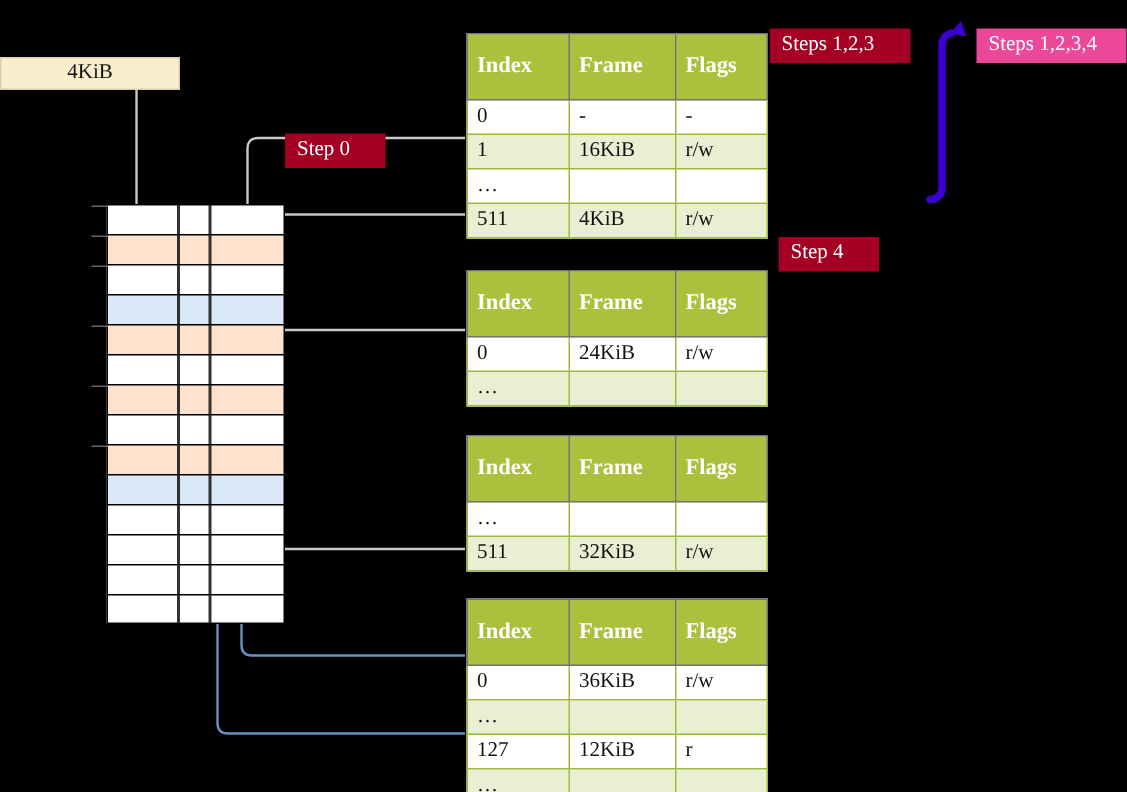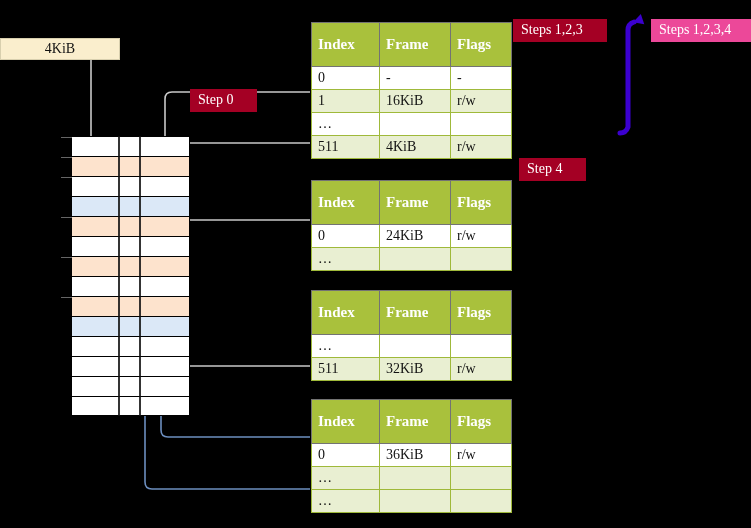--- a/index.html
+++ b/index.html
@@ -235,20 +235,25 @@
         <tr>
           <td class="c-index">0</td>
           <td class="c-frame">36KiB</td>
           <td class="c-flags">r/w</td>
         </tr>
         <tr class="alt">
           <td class="c-index">…</td>
           <td class="c-frame"></td>
           <td class="c-flags"></td>
         </tr>
+        <tr>
+          <td class="c-index">127</td>
+          <td class="c-frame">12KiB</td>
+          <td class="c-flags">r</td>
+        </tr>
         <tr class="alt">
           <td class="c-index">…</td>
           <td class="c-frame"></td>
           <td class="c-flags"></td>
         </tr>
       </tbody>
     </table>
   </div>
 
 </body></html>

